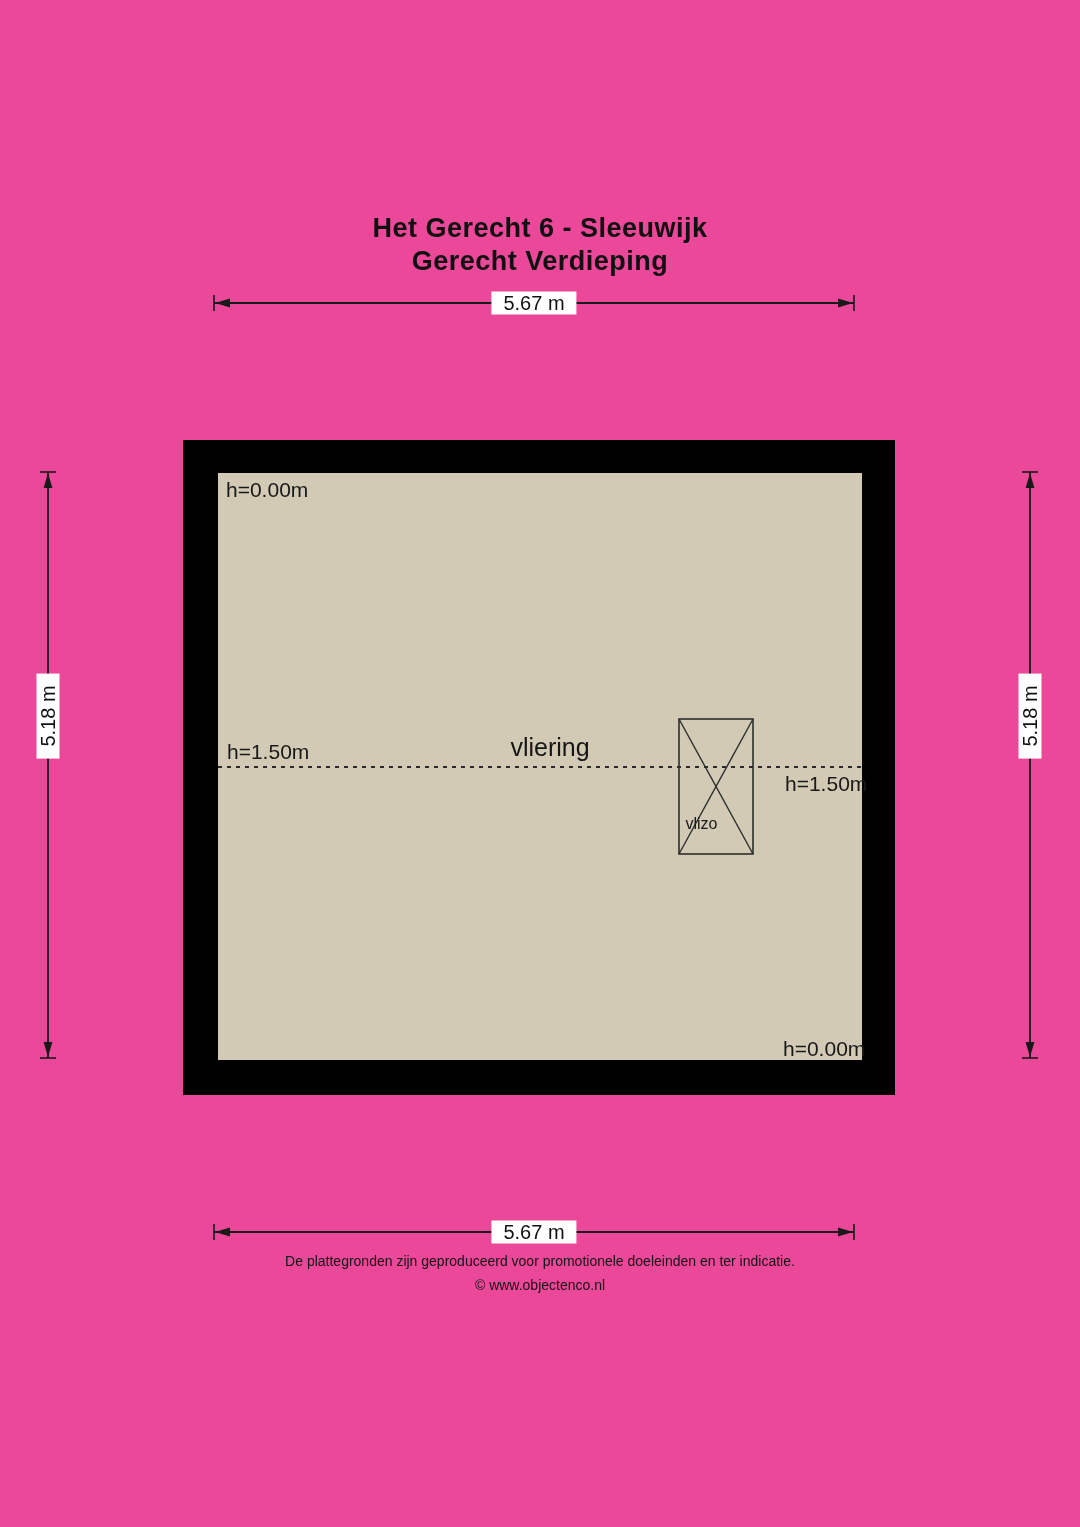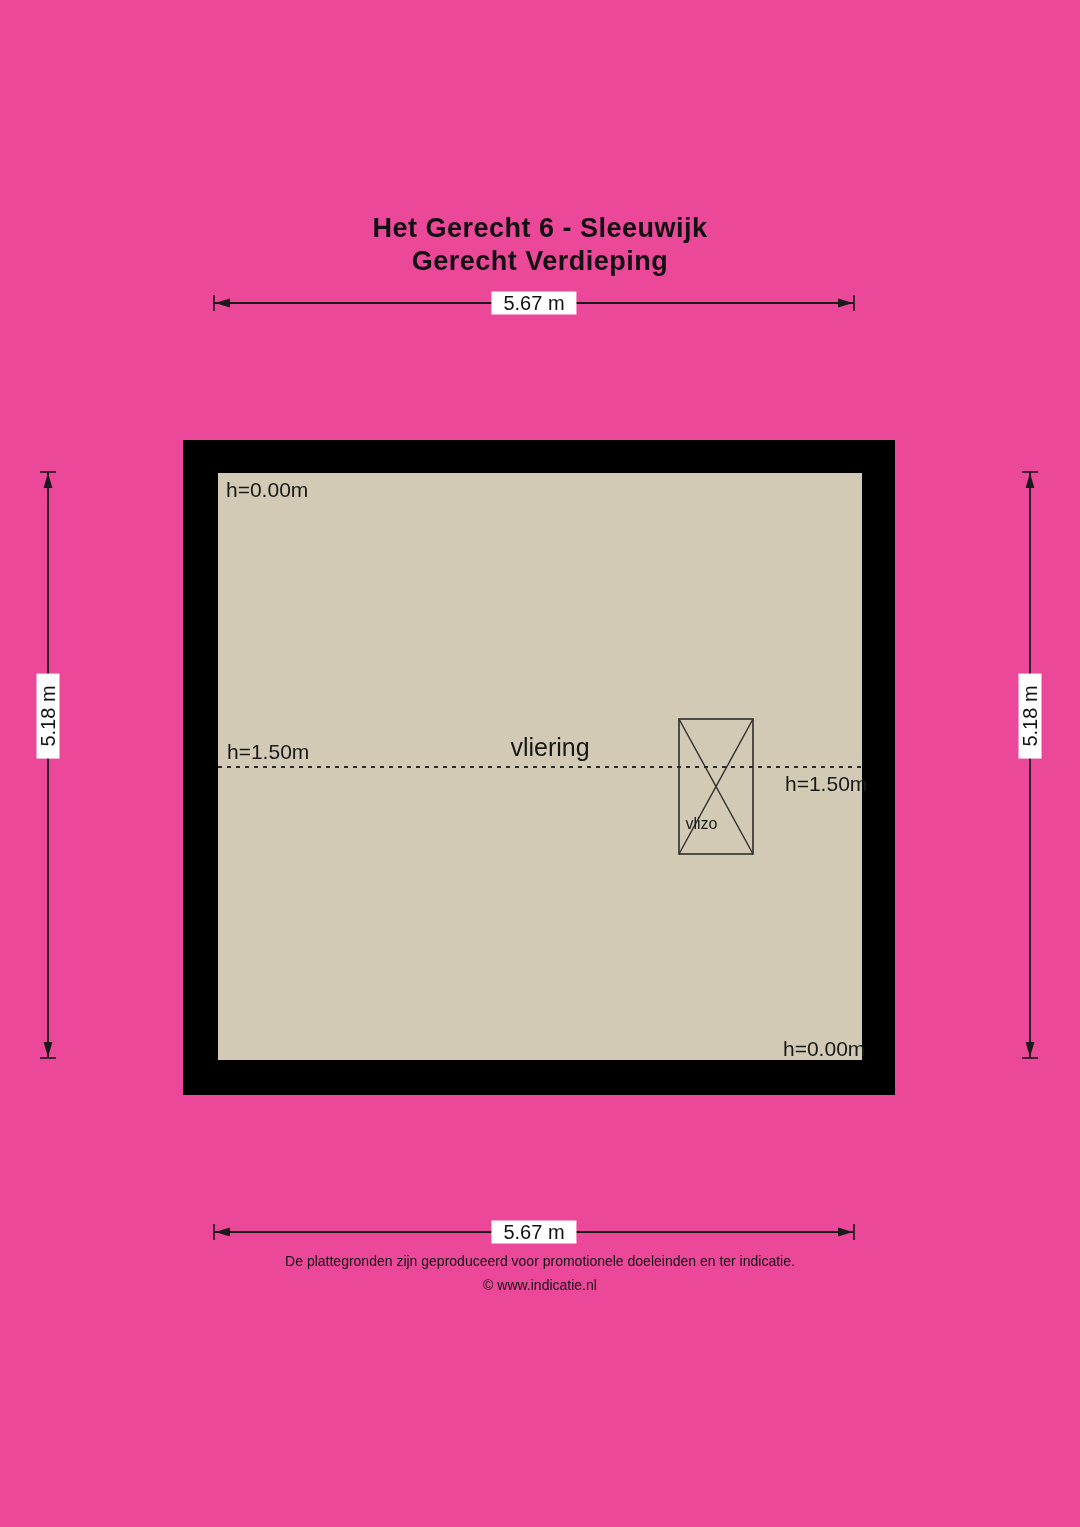--- a/index.html
+++ b/index.html
@@ -210,16 +210,16 @@
       <line x1="642" y1="7" x2="642" y2="23" stroke="#1a1a1a" stroke-width="1.6"></line>
       <line x1="2" y1="15" x2="642" y2="15" stroke="#1a1a1a" stroke-width="1.8"></line>
       <polygon points="3,15 18,10.6 18,19.4" fill="#1a1a1a"></polygon>
       <polygon points="641,15 626,10.6 626,19.4" fill="#1a1a1a"></polygon>
     </svg>
     <span class="dim-label">5.67 m</span>
   </div>
 
   <div class="footer">
     <div>De plattegronden zijn geproduceerd voor promotionele doeleinden en ter indicatie.</div>
-    <div>© www.indicatie.nl</div>
+    <div>© www.objectenco.nl</div>
   </div>
 
 </div>
 
 </body></html>

